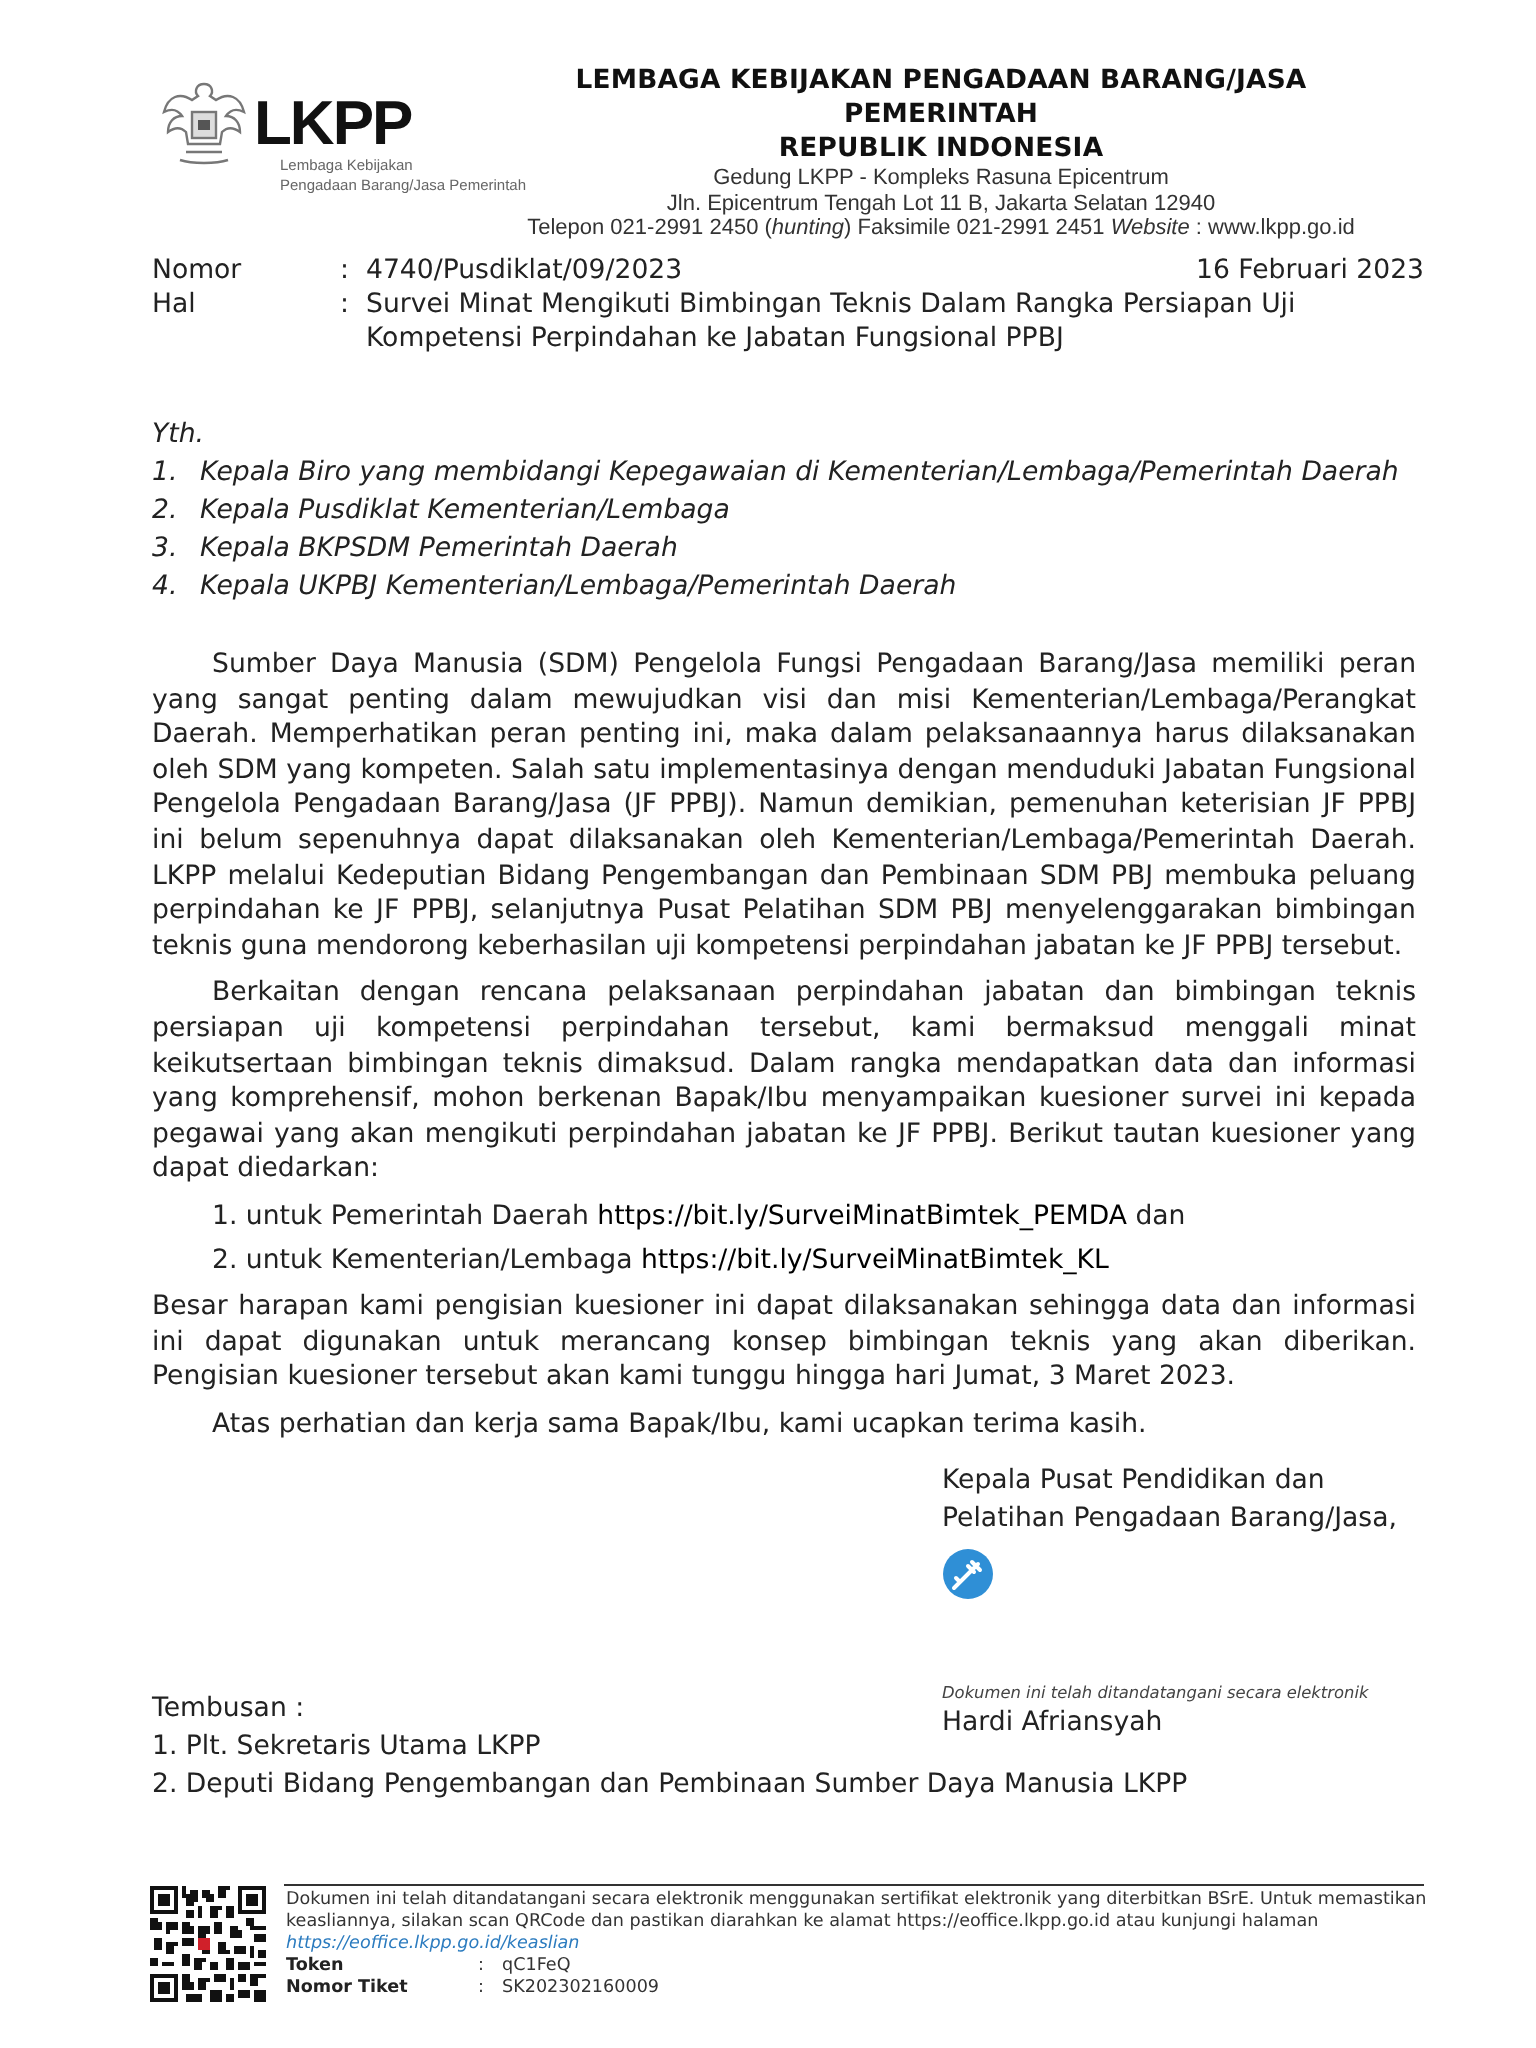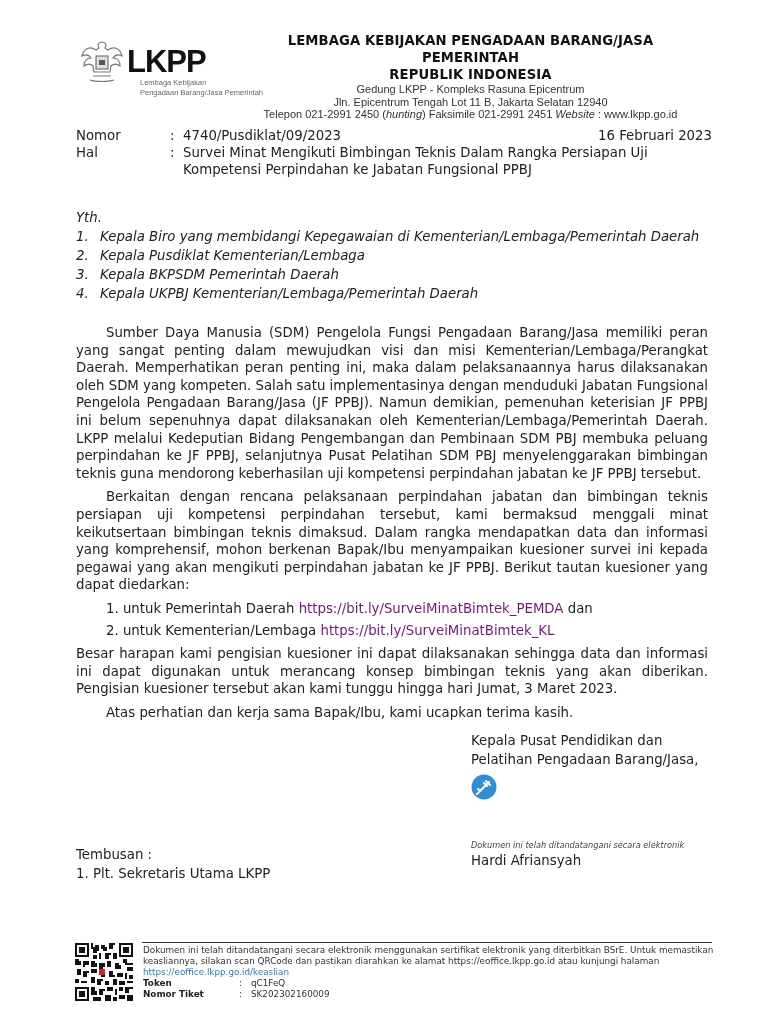--- a/index.html
+++ b/index.html
@@ -23,34 +23,34 @@
   .meta-date { position: absolute; right: 0; top: 0; }
 
   .recipients { position: absolute; left: 76px; top: 208px; width: 640px; font-size: 13.3px; line-height: 19px; font-style: italic; }
   .recipients ol { list-style: none; }
   .recipients li { display: flex; }
   .recipients .num { width: 24px; }
 
   .body { position: absolute; left: 76px; top: 324px; width: 632px; font-size: 13.3px; line-height: 17.6px; text-align: justify; }
   .body p { margin-bottom: 6px; }
   .indent { text-indent: 30px; }
-  .link { color: #701a75; }
+  .link { color: #000000; }
   .sublist { padding-left: 30px; margin-bottom: 6px; }
   .sublist div { margin-bottom: 4px; }
 
   .signature { position: absolute; left: 471px; top: 731px; width: 250px; font-size: 13.3px; line-height: 19px; }
   .sign-icon { width: 26px; height: 26px; margin: 5px 0 6px 0; }
   .sign-note { font-size: 8.2px; font-style: italic; line-height: 12px; color: #444; margin-top: 28px; }
 
   .tembusan { position: absolute; left: 76px; top: 845px; width: 600px; font-size: 13.3px; line-height: 19px; }
 
   .footer-line { position: absolute; left: 142px; top: 942px; width: 570px; height: 1px; background: #333; }
   .qr { position: absolute; left: 75px; top: 943px; width: 58px; height: 58px; }
   .footer { position: absolute; left: 143px; top: 945px; width: 572px; font-size: 8.8px; line-height: 10.9px; color: #333; }
-  .footer .link { color: #2b7bbf; }
+  .footer .link { color: #2b7bbf; font-style: italic; }
   .footer-row { display: flex; }
   .footer-label { width: 96px; font-weight: bold; color: #222; }
   .footer-colon { width: 12px; }
 </style>
 </head>
 <body>
 
 <div class="letterhead">
   <svg class="emblem" viewBox="0 0 44 52">
     <g fill="none" stroke="#777" stroke-width="1.2">
@@ -131,20 +131,21 @@
     <circle cx="13" cy="13" r="12.5" fill="#2f8fd6"></circle>
     <path d="M6 20 L9 17 L18 8 M15 7 L19 11 M13 9 L16 12 M9 17 L7 15" stroke="#fff" stroke-width="2" fill="none" stroke-linecap="round"></path>
   </svg>
   <div class="sign-note">Dokumen ini telah ditandatangani secara elektronik</div>
   <div>Hardi Afriansyah</div>
 </div>
 
 <div class="tembusan">
   <div>Tembusan :</div>
   <div>1. Plt. Sekretaris Utama LKPP</div>
+  <div>2. Deputi Bidang Pengembangan dan Pembinaan Sumber Daya Manusia LKPP</div>
 </div>
 
 <div class="footer-line"></div>
 <svg class="qr" viewBox="0 0 29 29" shape-rendering="crispEdges">
   <rect width="29" height="29" fill="#fff"></rect>
   <g fill="#111">
     <path d="M0 0h7v7h-7z M1 1v5h5v-5z M2 2h3v3h-3z"></path>
     <path d="M22 0h7v7h-7z M23 1v5h5v-5z M24 2h3v3h-3z"></path>
     <path d="M0 22h7v7h-7z M1 23v5h5v-5z M2 24h3v3h-3z"></path>
     <path d="M8 0h1v2h1v-1h2v3h-1v1h-2v-2h-1z M13 1h2v1h1v2h-2v-1h-1z M17 0h3v1h-1v2h-2z M9 6h2v2h-2z M12 5h1v3h-1z M15 5h3v1h-1v2h-2z M19 5h2v3h-2z"></path>

